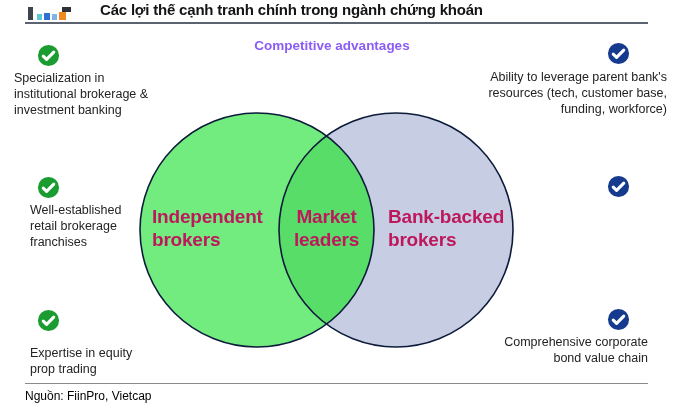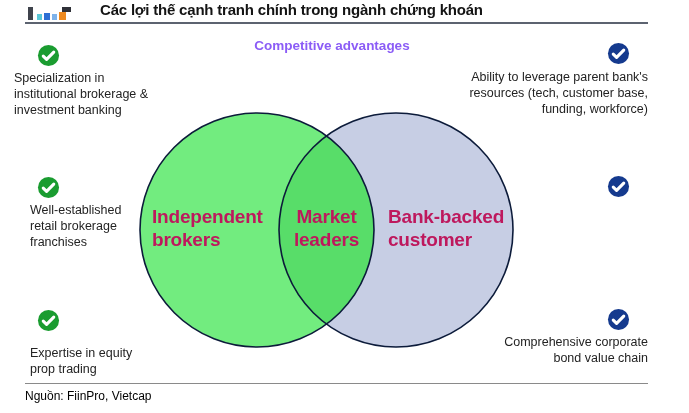--- a/index.html
+++ b/index.html
@@ -73,21 +73,21 @@
     <circle cx="396" cy="230" r="117" fill="#c7cee4"></circle>
     <g clip-path="url(#clip-right)">
       <circle cx="257" cy="230" r="117" fill="#58dd69"></circle>
     </g>
     <circle cx="257" cy="230" r="117" fill="none" stroke-width="1.6" stroke="#0c1b3a"></circle>
     <circle cx="396" cy="230" r="117" fill="none" stroke-width="1.6" stroke="#0c1b3a"></circle>
   </svg>
 
   <div class="venn-label vl-left">Independent brokers</div>
   <div class="venn-label vl-mid">Market leaders</div>
-  <div class="venn-label vl-right">Bank-backed customer</div>
+  <div class="venn-label vl-right">Bank-backed brokers</div>
 
   <div class="diagram-heading">Competitive advantages</div>
 
   <span class="check" style="left:37px;top:44px">
     <svg viewBox="0 0 24 24" width="23" height="23">
       <circle cx="12" cy="12" r="11" fill="#1a9c30"></circle>
       <path d="M6.5 12.6l3.5 3.5L17.5 8.5" fill="none" stroke="#fff" stroke-width="3.2" stroke-linecap="round" stroke-linejoin="round"></path>
     </svg>
   </span>
   <div class="item-text" style="left:14px;top:71px;width:142px">Specialization in institutional brokerage &amp; investment banking</div>
@@ -107,21 +107,21 @@
     </svg>
   </span>
   <div class="item-text" style="left:30px;top:346px;width:120px">Expertise in equity prop trading</div>
 
   <span class="check" style="left:607px;top:42px">
     <svg viewBox="0 0 24 24" width="23" height="23">
       <circle cx="12" cy="12" r="11" fill="#153a8e"></circle>
       <path d="M6.5 12.6l3.5 3.5L17.5 8.5" fill="none" stroke="#fff" stroke-width="3.2" stroke-linecap="round" stroke-linejoin="round"></path>
     </svg>
   </span>
-  <div class="item-text t-right" style="left:448px;top:70px;width:200px">Ability to leverage parent bank's resources (tech, customer base, funding, workforce)</div>
+  <div class="item-text t-right" style="left:467px;top:70px;width:200px">Ability to leverage parent bank's resources (tech, customer base, funding, workforce)</div>
 
   <span class="check" style="left:607px;top:175px">
     <svg viewBox="0 0 24 24" width="23" height="23">
       <circle cx="12" cy="12" r="11" fill="#153a8e"></circle>
       <path d="M6.5 12.6l3.5 3.5L17.5 8.5" fill="none" stroke="#fff" stroke-width="3.2" stroke-linecap="round" stroke-linejoin="round"></path>
     </svg>
   </span>
 
   <span class="check" style="left:607px;top:308px">
     <svg viewBox="0 0 24 24" width="23" height="23">

